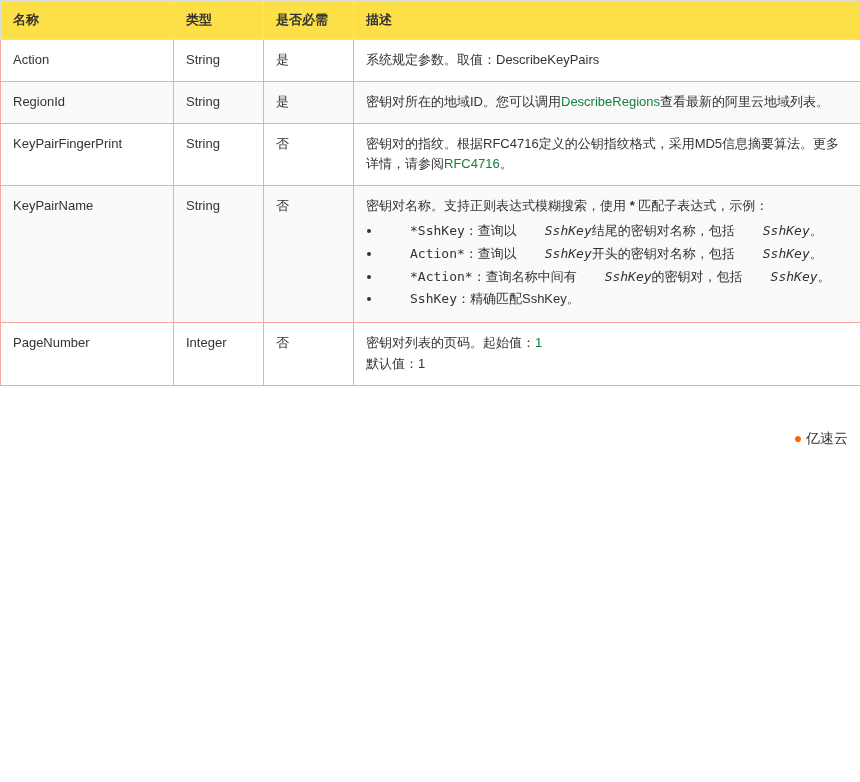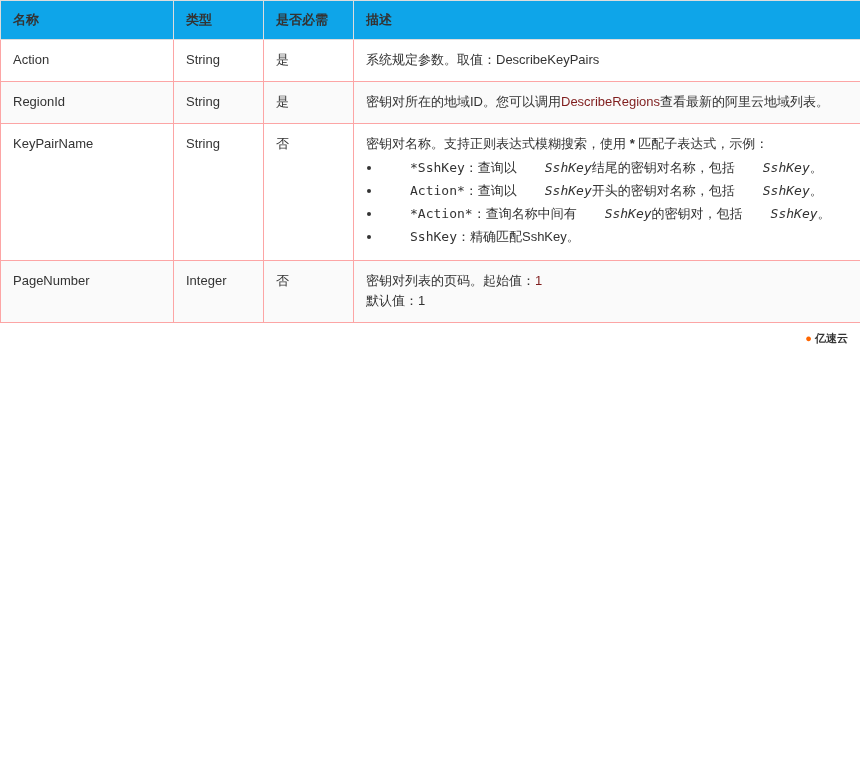--- a/index.html
+++ b/index.html
@@ -17,21 +17,21 @@
     table {
       width: 100%;
       border-collapse: collapse;
       table-layout: fixed;
     }
     col.col-name { width: 173px; }
     col.col-type { width: 90px; }
     col.col-required { width: 90px; }
     col.col-desc { width: 507px; }
     thead tr {
-      background: #0ea5e9;
+      background: #fde047;
     }
     th {
       padding: 10px 12px;
       text-align: left;
       font-weight: bold;
       border: 1px solid #ddd;
       color: #333;
       font-size: 13px;
     }
     td {
@@ -42,43 +42,44 @@
       color: #333;
       line-height: 1.6;
     }
     tr:nth-child(even) td {
       background: #fafafa;
     }
     tr:nth-child(odd) td {
       background: #fff;
     }
     .link {
-      color: #7f1d1d;
+      color: #15803d;
       text-decoration: none;
     }
     ul.desc-list {
       margin: 4px 0 0 16px;
       padding: 0;
     }
     ul.desc-list li {
       margin-bottom: 2px;
     }
     .italic {
       font-style: italic;
     }
     .footer {
       display: flex;
       justify-content: flex-end;
       align-items: center;
       padding: 8px 12px;
     }
     .footer-logo {
-      font-size: 11px;
+      font-size: 14px;
       color: #f60;
-      font-weight: bold;
+      font-weight: normal;
+      margin-top: 36px;
     }
     .footer-logo span {
       color: #333;
     }
     .monospace {
       font-family: Consolas, monospace;
       margin-left: 28px;
     }
   </style>
 </head>
@@ -106,20 +107,26 @@
         <td>是</td>
         <td>系统规定参数。取值：DescribeKeyPairs</td>
       </tr>
       <tr>
         <td>RegionId</td>
         <td>String</td>
         <td>是</td>
         <td>密钥对所在的地域ID。您可以调用<a class="link" href="#">DescribeRegions</a>查看最新的阿里云地域列表。</td>
       </tr>
       <tr>
+        <td>KeyPairFingerPrint</td>
+        <td>String</td>
+        <td>否</td>
+        <td>密钥对的指纹。根据RFC4716定义的公钥指纹格式，采用MD5信息摘要算法。更多详情，请参阅<a class="link" href="#">RFC4716</a>。</td>
+      </tr>
+      <tr>
         <td>KeyPairName</td>
         <td>String</td>
         <td>否</td>
         <td>密钥对名称。支持正则表达式模糊搜索，使用 <strong>*</strong> 匹配子表达式，示例：<ul class="desc-list">
             <li><span class="monospace">*SshKey</span>：查询以<span class="monospace italic">SshKey</span>结尾的密钥对名称，包括<span class="monospace italic">SshKey</span>。</li>
             <li><span class="monospace">Action*</span>：查询以<span class="monospace italic">SshKey</span>开头的密钥对名称，包括<span class="monospace italic">SshKey</span>。</li>
             <li><span class="monospace">*Action*</span>：查询名称中间有<span class="monospace italic">SshKey</span>的密钥对，包括<span class="monospace italic">SshKey</span>。</li>
             <li><span class="monospace">SshKey</span>：精确匹配SshKey。</li>
           </ul></td>
       </tr>

